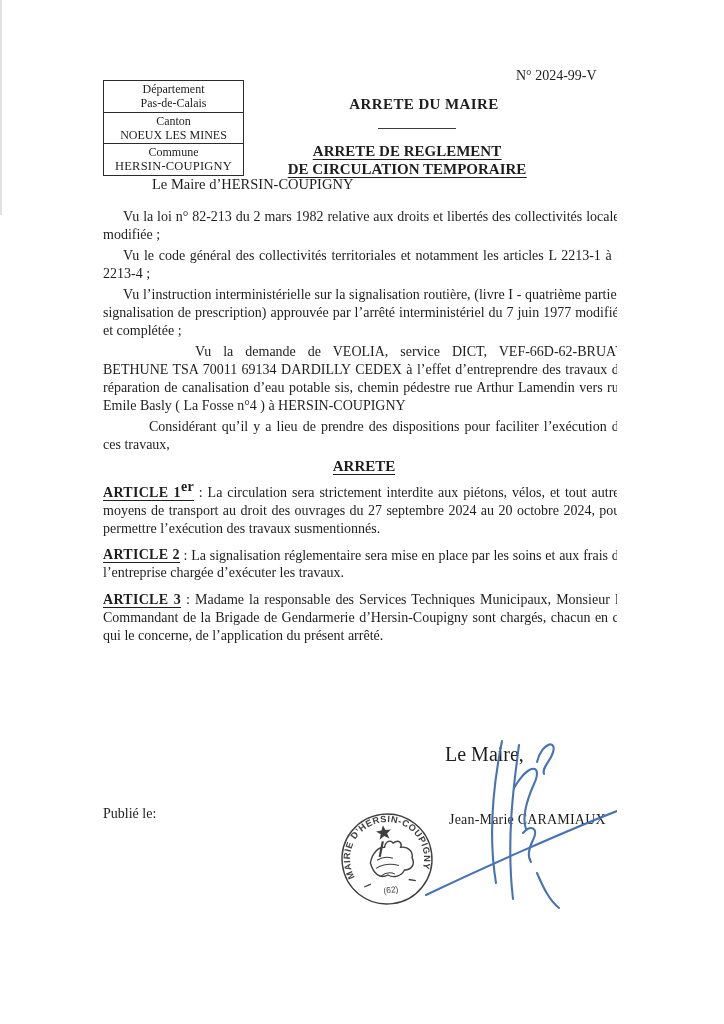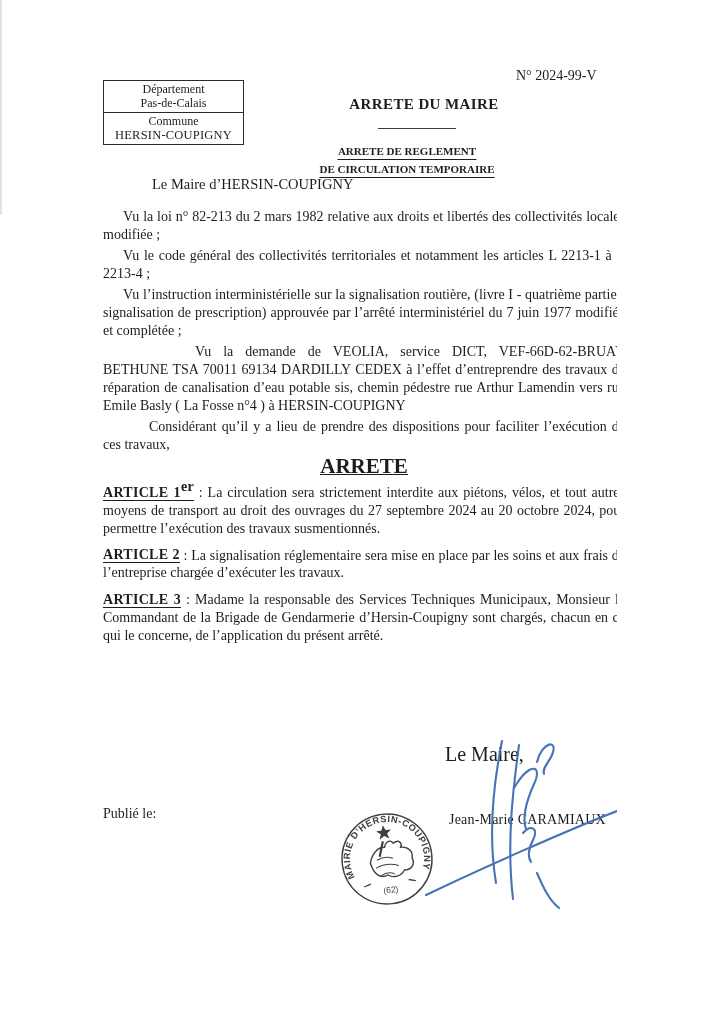--- a/index.html
+++ b/index.html
@@ -14,32 +14,32 @@
   .admin-table { position:absolute; left:103px; top:80px; width:141px; }
   .admin-cell { border:1.5px solid #2b2b2b; background:#fff; text-align:center; padding:1px 2px 2px; margin-top:-1.5px; }
   .admin-cell:first-child { margin-top:0; }
   .admin-label, .admin-value { display:block; font-size:12px; line-height:14px; }
   .admin-value-bold { font-weight:normal; font-size:12.5px; letter-spacing:0.2px; }
 
   .doc-number { position:absolute; left:516px; top:68px; font-size:14px; }
 
   .main-title { position:absolute; left:424px; top:96px; transform:translateX(-50%); font-weight:bold; font-size:15px; letter-spacing:0.4px; white-space:nowrap; }
   .title-rule { position:absolute; left:378px; top:128px; width:78px; border-top:1.6px solid #3c3c3c; }
-  .subtitle { position:absolute; left:407px; top:143px; transform:translateX(-50%); text-align:center; font-weight:bold; font-size:11px; line-height:17.5px; white-space:nowrap; }
+  .subtitle { position:absolute; left:407px; top:143px; transform:translateX(-50%); text-align:center; font-weight:bold; font-size:15px; line-height:17.5px; white-space:nowrap; }
   .subtitle .u { border-bottom:1.6px solid var(--ink); display:inline-block; line-height:15px; }
 
   .opening { position:absolute; left:152px; top:176px; font-size:14.5px; }
 
   
   .body-col { position:absolute; left:100px; top:205px; width:528px; font-size:14px; line-height:18px; text-align:justify; }
   .body-col p { margin:3px; }
   .recital { text-indent:20px; }
   .recital-lg { text-indent:92px; margin-top:11px; }
   .considering { text-indent:46px; margin-top:15px; }
-  .decree-heading { text-align:center; margin-top:8px; font-size:21px; font-weight:bold; text-indent:0; }
+  .decree-heading { text-align:center; margin-top:8px; font-size:15px; font-weight:bold; text-indent:0; }
   .decree-heading .u { border-bottom:1.7px solid var(--ink); display:inline-block; line-height:16px; }
   .article-1 { margin-top:10px; }
   .article-2 { margin-top:15px; }
   .article-3 { margin-top:17px; }
   .article-label { font-weight:bold; border-bottom:1.7px solid var(--ink); letter-spacing:0.3px; }
   .article-label sup { font-size:14px; }
 
   .fait-block { position:absolute; left:148px; top:711px; font-size:14px; line-height:19px; }
   .le-maire { position:absolute; left:445px; top:743px; font-size:20px; z-index:2; }
   .publie { position:absolute; left:103px; top:806px; font-size:14px; }
@@ -51,20 +51,24 @@
 </head>
 <body>
 
 <div class="page">
   <div class="scan-edge"></div>
 
   <div class="admin-table">
     <div class="admin-cell">
       <span class="admin-label">Département</span>
       <span class="admin-value">Pas-de-Calais</span>
+    </div>
+    <div class="admin-cell">
+      <span class="admin-label">Canton</span>
+      <span class="admin-value">NOEUX LES MINES</span>
     </div>
     <div class="admin-cell">
       <span class="admin-label">Commune</span>
       <span class="admin-value admin-value-bold">HERSIN-COUPIGNY</span>
     </div>
   </div>
 
   <div class="doc-number">N° 2024-99-V</div>
 
   <div class="main-title">ARRETE DU MAIRE</div>

